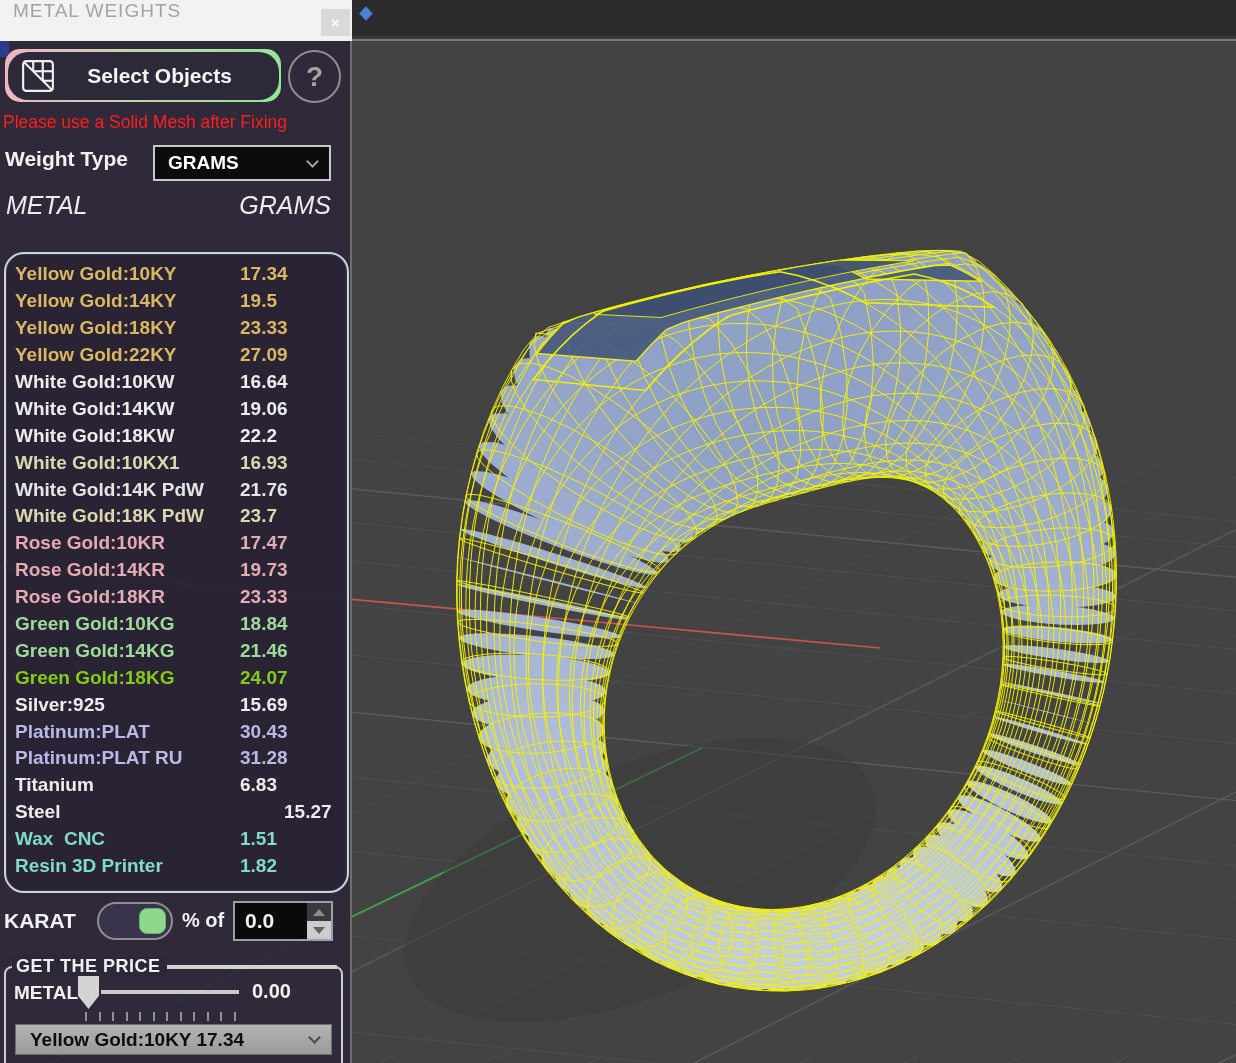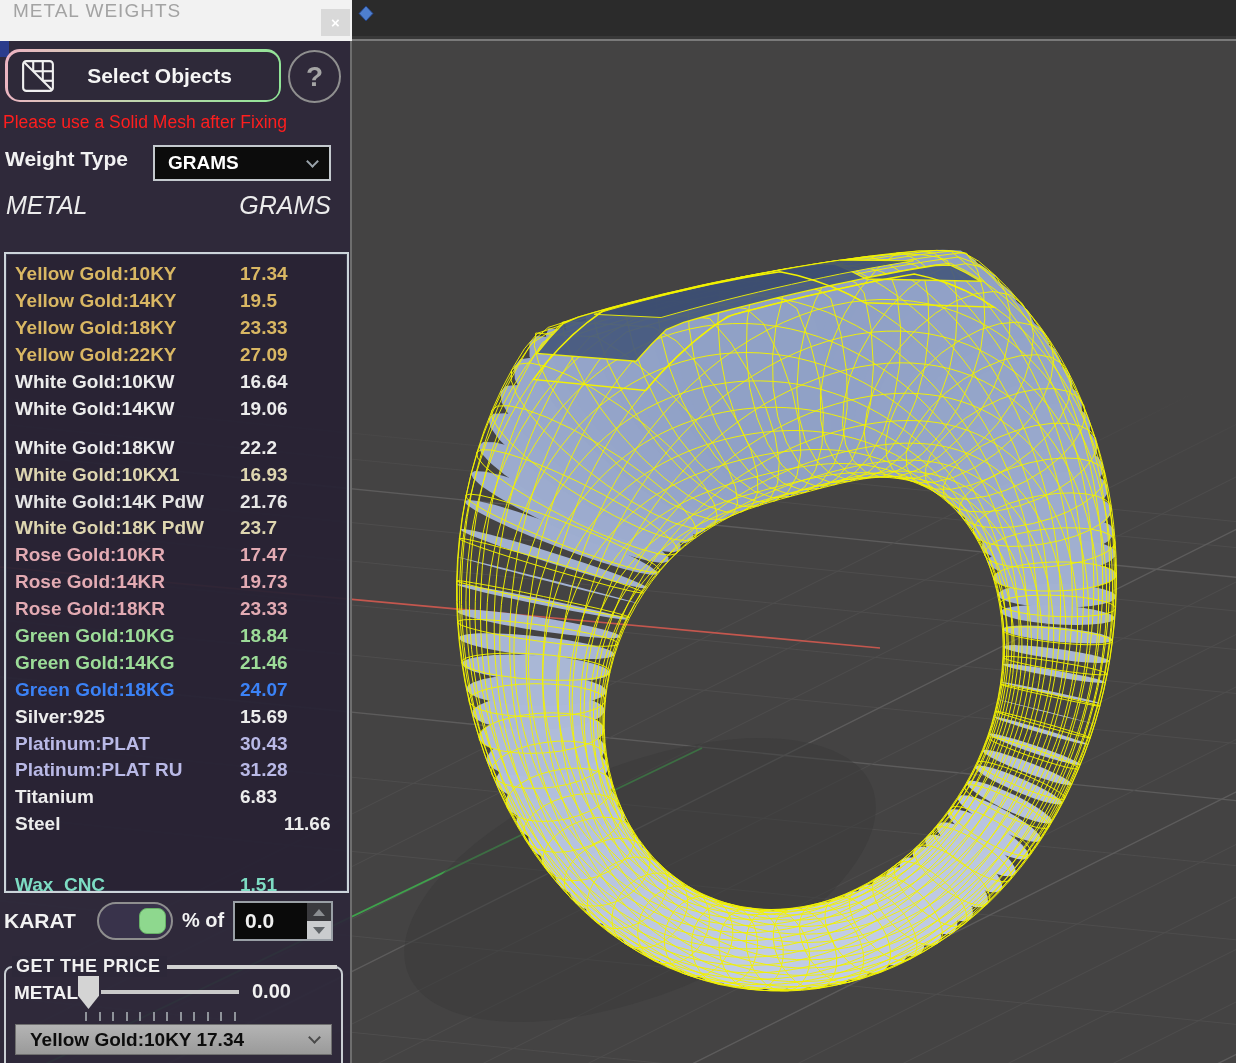--- a/index.html
+++ b/index.html
@@ -15,21 +15,21 @@
   .titlebar { position:absolute; left:0; top:0; width:352px; height:41px; background:#f2f2f2;
               display:flex; align-items:flex-start; }
   .titlebar .t { color:#a3a3a3; font-size:19px; letter-spacing:1px; padding-left:13px; }
   .close-btn { position:absolute; right:2px; top:9px; width:29px; height:27px; background:#d9d9d9;
                color:#ffffff; font-size:15px; font-weight:bold; display:flex; align-items:center;
                justify-content:center; cursor:default; }
   .blue-sliver { position:absolute; left:0; top:41px; width:9px; height:16px; background:#2b3c8c; }
 
   .sel-wrap { position:absolute; left:5px; top:49px; width:276px; height:53px; border-radius:15px;
               padding:2.5px; background:linear-gradient(100deg,#eeb3c3 0%,#c9d2b2 40%,#8fe696 100%); }
-  .sel-btn { width:100%; height:100%; border-radius:12px; background:#2e2939; display:flex;
+  .sel-btn { width:100%; height:100%; border-radius:20px; background:#2e2939; display:flex;
              align-items:center; }
   .sel-btn .lbl { flex:1; text-align:center; color:#f5f5f5; font-weight:bold; font-size:21px;
                   padding-right:14px; }
   .sel-icon { width:34px; height:34px; margin-left:13px; flex:0 0 auto; }
 
   .help-btn { position:absolute; left:288px; top:50px; width:53px; height:53px; border-radius:50%;
               border:2.5px solid #8f8f8f; color:#a5a5a5; font-size:28px; font-weight:bold;
               display:flex; align-items:center; justify-content:center; }
 
   .warning { position:absolute; left:3px; top:112px; width:348px; color:#ff1e1e; font-size:17.5px; }
@@ -38,21 +38,21 @@
   .wt-select { position:absolute; left:153px; top:145px; width:178px; height:36px; background:#0c0c0c;
                border:2px solid #c4c9ce; display:flex; align-items:center; }
   .wt-select .v { color:#ffffff; font-weight:bold; font-size:19px; padding-left:13px; flex:1; }
   .chev { width:9px; height:9px; border-right:2px solid #9aa3ab; border-bottom:2px solid #9aa3ab;
           transform:rotate(45deg); margin-right:12px; margin-top:-4px; flex:0 0 auto; }
 
   .hdr-row { position:absolute; left:6px; top:191px; width:325px; display:flex;
              justify-content:space-between; color:#ececec; font-style:italic; font-size:25px; }
 
   .metal-list { position:absolute; left:4px; top:252px; width:345px; height:641px;
-                border:2px solid #ccd4da; border-radius:0; background:rgba(22,18,34,0.25);
+                border:2px solid #ccd4da; border-radius:20px; background:rgba(22,18,34,0.25);
                 box-shadow:inset 0 0 0 1px rgba(60,60,80,0.8); padding:7px 0 0 9px; overflow:hidden; }
   .mrow { display:flex; height:26.9px; align-items:center; font-weight:bold; font-size:19px;
           white-space:pre; }
   .mrow .m { width:225px; }
 
   .karat-row { position:absolute; left:4px; top:901px; width:344px; height:40px; }
   .karat-lbl { position:absolute; left:0; top:8px; color:#f2f2f2; font-weight:bold; font-size:21px; }
   .toggle { position:absolute; left:93px; top:1px; width:76px; height:38px; border-radius:19px;
             background:#39334b; border:2px solid #8f8f8f; }
   .knob { position:absolute; right:5px; top:4px; width:27px; height:26px; border-radius:8px;
@@ -383,36 +383,36 @@
     <span>GRAMS</span>
   </div>
 
   <div class="metal-list" id="metal-list">
       <div class="mrow" style="color: rgb(217, 183, 99);"><span class="m">Yellow Gold:10KY</span><span class="v">17.34</span></div>
       <div class="mrow" style="color: rgb(217, 183, 99);"><span class="m">Yellow Gold:14KY</span><span class="v">19.5</span></div>
       <div class="mrow" style="color: rgb(217, 183, 99);"><span class="m">Yellow Gold:18KY</span><span class="v">23.33</span></div>
       <div class="mrow" style="color: rgb(217, 183, 99);"><span class="m">Yellow Gold:22KY</span><span class="v">27.09</span></div>
       <div class="mrow" style="color: rgb(236, 236, 236);"><span class="m">White Gold:10KW</span><span class="v">16.64</span></div>
       <div class="mrow" style="color: rgb(236, 236, 236);"><span class="m">White Gold:14KW</span><span class="v">19.06</span></div>
-      <div class="mrow" style="color: rgb(236, 236, 236); margin-top: 12px;"><span class="m">White Gold:18KW</span><span class="v">22.2</span></div>
+      <div class="mrow" style="color: rgb(236, 236, 236);"><span class="m">White Gold:18KW</span><span class="v">22.2</span></div>
       <div class="mrow" style="color: rgb(222, 214, 176);"><span class="m">White Gold:10KX1</span><span class="v">16.93</span></div>
       <div class="mrow" style="color: #e5e5e5;"><span class="m">White Gold:14K PdW</span><span class="v">21.76</span></div>
       <div class="mrow" style="color: rgb(222, 214, 176);"><span class="m">White Gold:18K PdW</span><span class="v">23.7</span></div>
       <div class="mrow" style="color: rgb(227, 171, 179);"><span class="m">Rose Gold:10KR</span><span class="v">17.47</span></div>
       <div class="mrow" style="color: rgb(227, 171, 179);"><span class="m">Rose Gold:14KR</span><span class="v">19.73</span></div>
       <div class="mrow" style="color: rgb(227, 171, 179);"><span class="m">Rose Gold:18KR</span><span class="v">23.33</span></div>
       <div class="mrow" style="color: rgb(156, 220, 152);"><span class="m">Green Gold:10KG</span><span class="v">18.84</span></div>
       <div class="mrow" style="color: rgb(156, 220, 152);"><span class="m">Green Gold:14KG</span><span class="v">21.46</span></div>
-      <div class="mrow" style="color: #3b82f6;"><span class="m">Green Gold:18KG</span><span class="v">24.07</span></div>
+      <div class="mrow" style="color: #84cc16;"><span class="m">Green Gold:18KG</span><span class="v">24.07</span></div>
       <div class="mrow" style="color: rgb(236, 236, 236);"><span class="m">Silver:925</span><span class="v">15.69</span></div>
       <div class="mrow" style="color: rgb(185, 185, 230);"><span class="m">Platinum:PLAT</span><span class="v">30.43</span></div>
       <div class="mrow" style="color: rgb(185, 185, 230);"><span class="m">Platinum:PLAT RU</span><span class="v">31.28</span></div>
       <div class="mrow" style="color: rgb(236, 236, 236);"><span class="m">Titanium</span><span class="v">6.83</span></div>
-      <div class="mrow" style="color: rgb(236, 236, 236); gap: 44px;"><span class="m">Steel</span><span class="v">11.66</span></div>
-      <div class="mrow" style="color: rgb(125, 220, 195); margin-top: 34px;"><span class="m">Wax  CNC</span><span class="v">1.51</span></div>
+      <div class="mrow" style="color: rgb(236, 236, 236); gap: 44px;"><span class="m">Steel</span><span class="v">15.27</span></div>
+      <div class="mrow" style="color: rgb(125, 220, 195);"><span class="m">Wax  CNC</span><span class="v">1.51</span></div>
       <div class="mrow" style="color: rgb(125, 220, 195);"><span class="m">Resin 3D Printer</span><span class="v">1.82</span></div>
     </div>
 
   <div class="karat-row">
     <span class="karat-lbl">KARAT</span>
     <div class="toggle">
       <div class="knob"></div>
     </div>
     <span class="pct-lbl">% of</span>
     <div class="spin">

